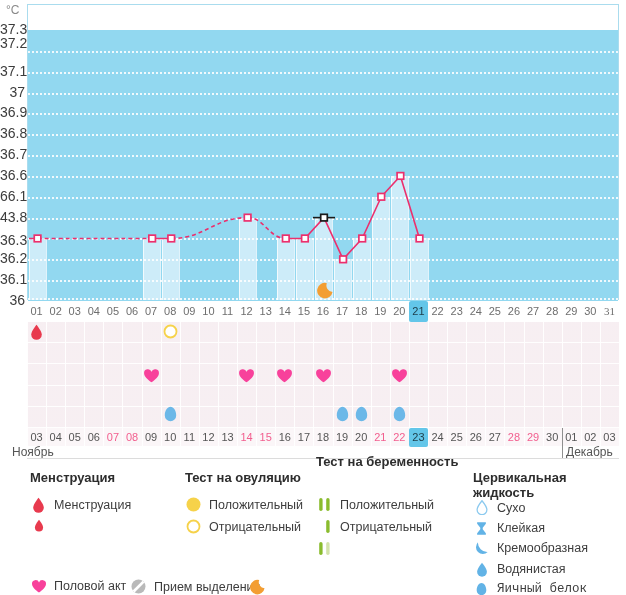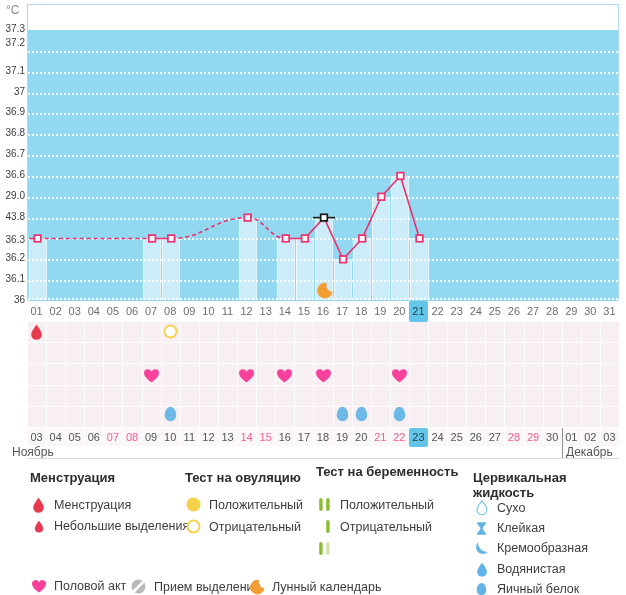--- a/index.html
+++ b/index.html
@@ -1,20 +1,20 @@
 <!DOCTYPE html>
 <html style="--plot-blue: #92d8f0; --bar-blue: #cdecf9; --plot-border: #aadcee; --weekend-pink: #f25e8e; --today-cyan: #63c6e9;"><head>
 <meta charset="utf-8">
 <style>
   html,body{margin:0;padding:0;background:#fff;}
   .stage{position:relative;width:626px;height:595px;background:#fff;
          font-family:"Liberation Sans",sans-serif;overflow:hidden;}
   
   .unit{position:absolute;left:6px;top:3px;width:20px;font-size:12px;color:#8a8a8a;}
-  .ytick{position:absolute;left:0;width:25px;text-align:right;font-size:10px;color:#3c3c3c;height:14px;line-height:14px;}
+  .ytick{position:absolute;left:0;width:25px;text-align:right;font-size:14px;color:#3c3c3c;height:14px;line-height:14px;}
   
   .plot{position:absolute;left:27px;top:4px;width:592px;height:296px;background:#fff;
         border:1px solid var(--plot-border,#aadcee);box-sizing:border-box;}
   .blue{position:absolute;left:0;top:25px;width:100%;height:271px;background:var(--plot-blue,#92d8f0);}
   .bar{position:absolute;background:var(--bar-blue,#cdecf9);border-left:1px solid rgba(255,255,255,.75);border-right:1px solid rgba(255,255,255,.4);box-sizing:border-box;}
   .grid{position:absolute;left:0;width:100%;height:0;border-top:2px dotted rgba(255,255,255,.85);}
   .plot svg{position:absolute;left:0;top:0;}
   
   .cell{position:absolute;text-align:center;font-size:11px;}
   .dayrow .cell{top:301px;height:21px;line-height:21px;color:#6e6e6e;}
@@ -44,21 +44,21 @@
   <span class="unit">°C</span>
   <div id="yaxis">
       <div class="ytick" style="top: 22px;">37.3</div>
       <div class="ytick" style="top: 36px;">37.2</div>
       <div class="ytick" style="top: 63.6923px;">37.1</div>
       <div class="ytick" style="top: 84.5385px;">37</div>
       <div class="ytick" style="top: 105.385px;">36.9</div>
       <div class="ytick" style="top: 126.231px;">36.8</div>
       <div class="ytick" style="top: 147.077px;">36.7</div>
       <div class="ytick" style="top: 167.923px;">36.6</div>
-      <div class="ytick" style="top: 188.769px;">29.0</div>
+      <div class="ytick" style="top: 188.769px;">66.1</div>
       <div class="ytick" style="top: 209.615px;">43.8</div>
       <div class="ytick" style="top: 233px;">36.3</div>
       <div class="ytick" style="top: 251.308px;">36.2</div>
       <div class="ytick" style="top: 272.154px;">36.1</div>
       <div class="ytick" style="top: 293px;">36</div>
     </div>
   <div class="plot" id="plot">
       <div class="blue"></div>
       <div class="bar" style="left: 0.5px; width: 18.0968px; top: 233.462px; height: 61.5385px;"></div>
       <div class="bar" style="left: 115.081px; width: 18.0968px; top: 233.462px; height: 61.5385px;"></div>
@@ -132,21 +132,21 @@
       <div class="cell hl" style="left: 408.935px; width: 19.0968px;">21</div>
       <div class="cell" style="left: 428.032px; width: 19.0968px;">22</div>
       <div class="cell" style="left: 447.129px; width: 19.0968px;">23</div>
       <div class="cell" style="left: 466.226px; width: 19.0968px;">24</div>
       <div class="cell" style="left: 485.323px; width: 19.0968px;">25</div>
       <div class="cell" style="left: 504.419px; width: 19.0968px;">26</div>
       <div class="cell" style="left: 523.516px; width: 19.0968px;">27</div>
       <div class="cell" style="left: 542.613px; width: 19.0968px;">28</div>
       <div class="cell" style="left: 561.71px; width: 19.0968px;">29</div>
       <div class="cell" style="left: 580.806px; width: 19.0968px;">30</div>
-      <div class="cell" style="left: 599.903px; width: 19.0968px;">31</div>
+      <div class="cell" style="left: 599.903px; width: 19.0968px; font-family: Liberation Serif, serif;">31</div>
     </div>
   <div class="iconarea"></div>
   <div id="iconmarks">
       <span class="mark" style="left: 30.0484px; top: 324px;"><svg width="13" height="16" viewBox="0 0 14 17">
           <path d="M7 .6C7 .6 1.3 7.5 1.3 11.2A5.7 5.7 0 0 0 12.7 11.2C12.7 7.5 7 .6 7 .6Z" fill="#e83a4e"></path>
         </svg></span>
       <span class="mark" style="left: 162.726px; top: 323.5px;"><svg width="15" height="15">
           <circle cx="7.5" cy="7.5" r="6" fill="#fff" stroke="#f6d24a" stroke-width="1.8"></circle>
         </svg></span>
       <span class="mark" style="left: 142.629px; top: 367.5px;"><svg width="17" height="15" viewBox="0 0 16 14">
@@ -224,40 +224,39 @@
           </svg>
         </span>
         <span>Менструация</span>
       </div>
       <div class="lg-item" style="left: 30px; top: 519px;">
         <span class="icn">
           <svg width="10" height="13" viewBox="0 0 14 17">
             <path d="M7 .6C7 .6 1.3 7.5 1.3 11.2A5.7 5.7 0 0 0 12.7 11.2C12.7 7.5 7 .6 7 .6Z" fill="#e83a4e"></path>
           </svg>
         </span>
-        <span>Небольшие выделения</span>
       </div>
       <div class="lg-title" style="left: 185px; top: 470px;">Тест на овуляцию</div>
       <div class="lg-item" style="left: 185px; top: 497px;">
         <span class="icn">
           <svg width="15" height="15">
             <circle cx="7.5" cy="7.5" r="7" fill="#f6d24a"></circle>
           </svg>
         </span>
         <span>Положительный</span>
       </div>
       <div class="lg-item" style="left: 185px; top: 519px;">
         <span class="icn">
           <svg width="15" height="15">
             <circle cx="7.5" cy="7.5" r="6" fill="#fff" stroke="#f6d24a" stroke-width="1.8"></circle>
           </svg>
         </span>
         <span>Отрицательный</span>
       </div>
-      <div class="lg-title" style="left: 316px; top: 464px;">Тест на беременность</div>
+      <div class="lg-title" style="left: 316px; top: 454px;">Тест на беременность</div>
       <div class="lg-item" style="left: 316px; top: 497px;">
         <span class="icn">
           <svg width="14" height="15" viewBox="0 0 14 15">
             <rect x="1.2" y="1" width="3.4" height="13" rx="1.7" fill="#8abc2e"></rect>
             <rect x="8.2" y="1" width="3.4" height="13" rx="1.7" fill="#8abc2e"></rect>
           </svg>
         </span>
         <span>Положительный</span>
       </div>
       <div class="lg-item" style="left: 316px; top: 519px;">
@@ -302,21 +301,21 @@
         <span>Кремообразная</span>
       </div>
       <div class="lg-item" style="left: 473px; top: 561.5px;">
         <span class="icn">
           <svg width="12" height="15" viewBox="0 0 14 17">
             <path d="M7 .6C7 .6 1.3 7.5 1.3 11.2A5.7 5.7 0 0 0 12.7 11.2C12.7 7.5 7 .6 7 .6Z" fill="#62b3e6"></path>
           </svg>
         </span>
         <span>Водянистая</span>
       </div>
-      <div class="lg-item" style="left: 473px; top: 582px;">
+      <div class="lg-item" style="left: 473px; top: 582px; font-family: Liberation Mono, monospace;">
         <span class="icn">
           <svg width="11" height="14" viewBox="0 0 13 16">
             <path d="M6.5 .8C9.6 .8 12.2 4.6 12.2 9.4A5.7 5.9 0 0 1 .8 9.4C.8 4.6 3.4 .8 6.5 .8Z" fill="#62b3e6"></path>
           </svg>
         </span>
         <span>Яичный белок</span>
       </div>
       <div class="lg-item" style="left: 30px; top: 579px;">
         <span class="icn">
           <svg width="16" height="14" viewBox="0 0 16 14">
@@ -333,16 +332,15 @@
           </svg>
         </span>
         <span>Прием выделения</span>
       </div>
       <div class="lg-item" style="left: 248px; top: 579px;">
         <span class="icn">
           <svg width="16" height="16" viewBox="0 0 18 18">
             <path d="M11.5 1.2A8.2 8.2 0 1 0 17.5 10.5A6.8 6.8 0 0 1 11.5 1.2Z" fill="#f39e33"></path>
           </svg>
         </span>
-        <span>Лунный календарь</span>
       </div>
     </div>
 </div>
 
 </body></html>

